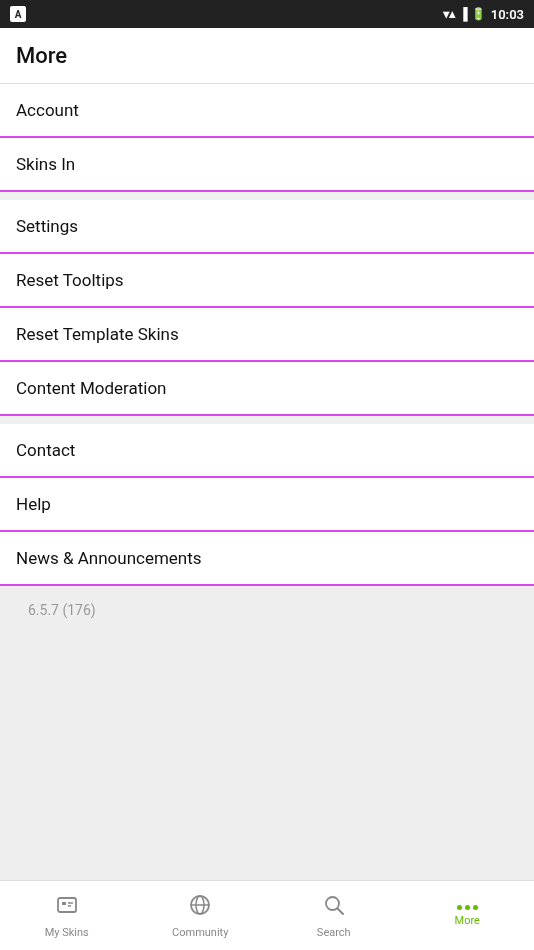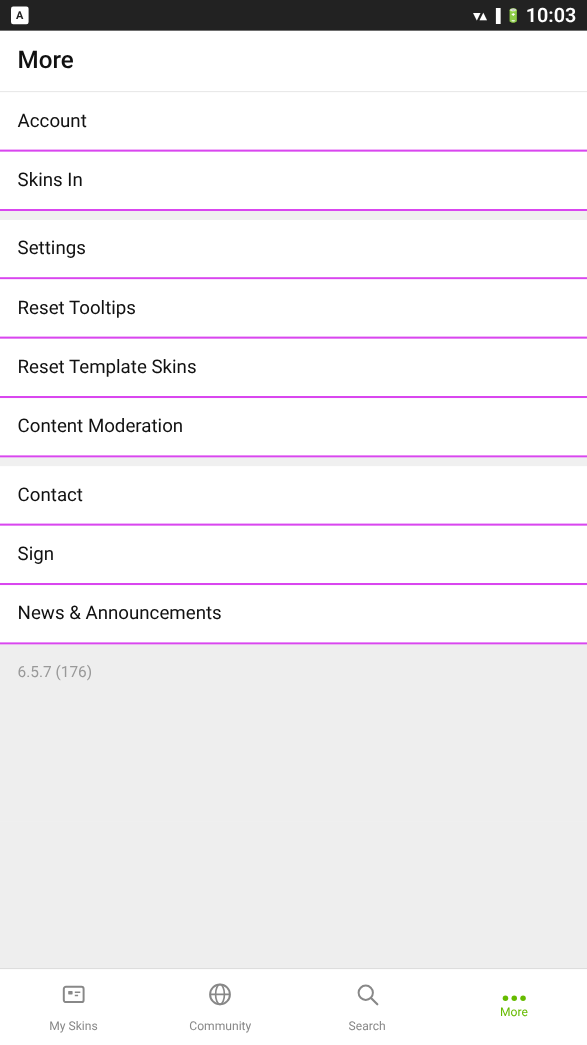--- a/index.html
+++ b/index.html
@@ -90,20 +90,21 @@
     .version-area {
       width: 534px;
       background: #eeeeee;
       padding: 14px 16px;
       flex: 1;
     }
 
     .version-text {
       font-size: 14px;
       color: #999999;
+      margin-left: 12px;
     }
 
     
     .bottom-nav {
       position: absolute;
       bottom: 0;
       left: 0;
       width: 534px;
       height: 70px;
       background: #ffffff;
@@ -183,21 +184,21 @@
 <div class="status-bar">
   <div class="status-bar-left">
     <div class="a-icon">A</div>
   </div>
   <div class="status-bar-right">
 
     <span style="color:white; font-size:12px;">▾▴</span>
     <span style="color:white; font-size:12px;">▐</span>
 
     <span style="color:white; font-size:12px;">🔋</span>
-    <span style="color:white; font-size:18px; font-weight:600;">10:03</span>
+    <span style="color:white; font-size:13px; font-weight:600;">10:03</span>
   </div>
 </div>
 
 <div class="content-wrapper">
 
   <div class="page-title-bar">
     <span class="page-title-text">More</span>
   </div>
 
   <div class="menu-list">
@@ -228,21 +229,21 @@
       <span class="menu-item-label">Content Moderation</span>
     </div>
 
     <div class="menu-section-divider"></div>
 
     <div class="menu-item">
       <span class="menu-item-label">Contact</span>
     </div>
 
     <div class="menu-item">
-      <span class="menu-item-label">Sign</span>
+      <span class="menu-item-label">Help</span>
     </div>
 
     <div class="menu-item">
       <span class="menu-item-label">News &amp; Announcements</span>
     </div>
 
   </div>
 
   <div class="version-area">
     <span class="version-text">6.5.7 (176)</span>

